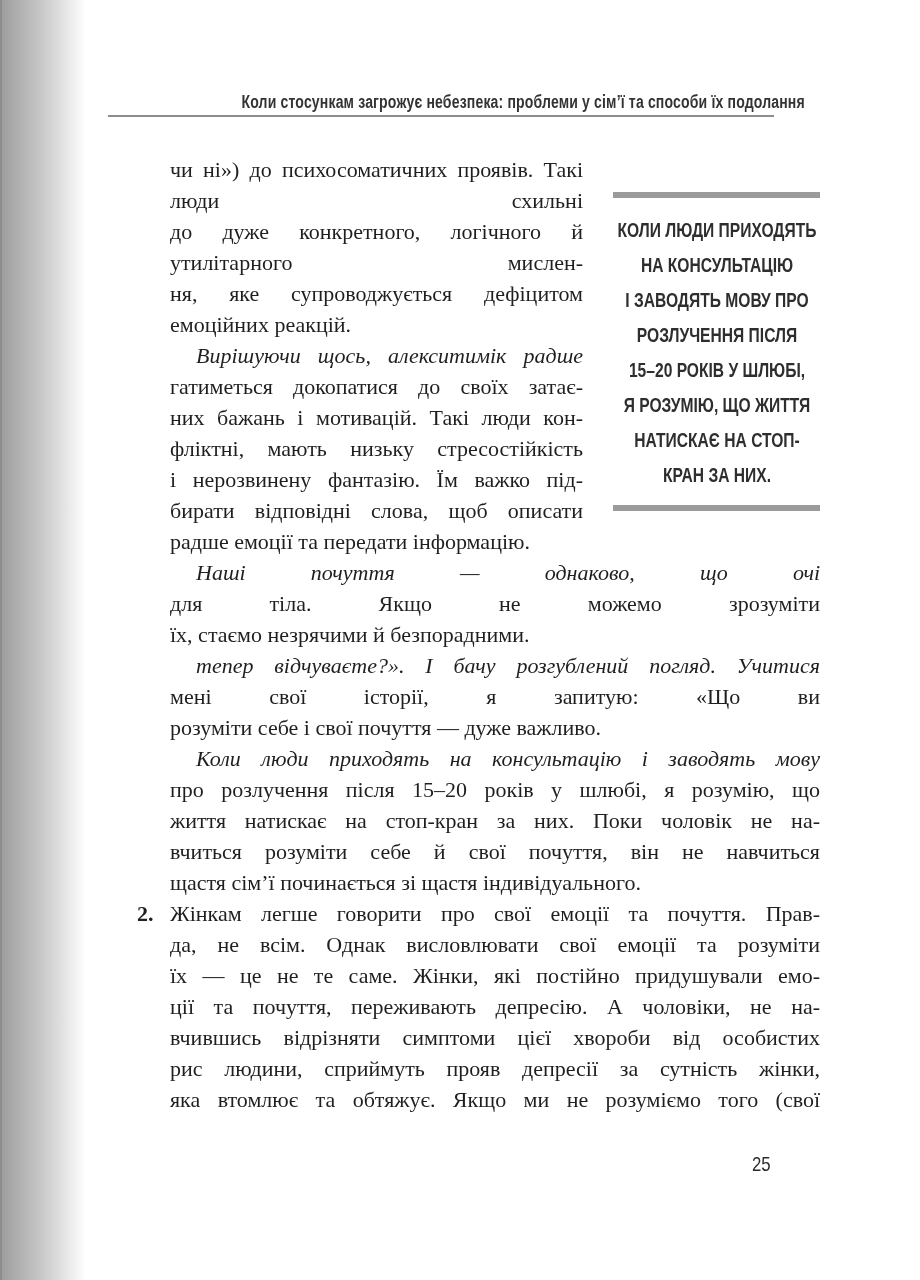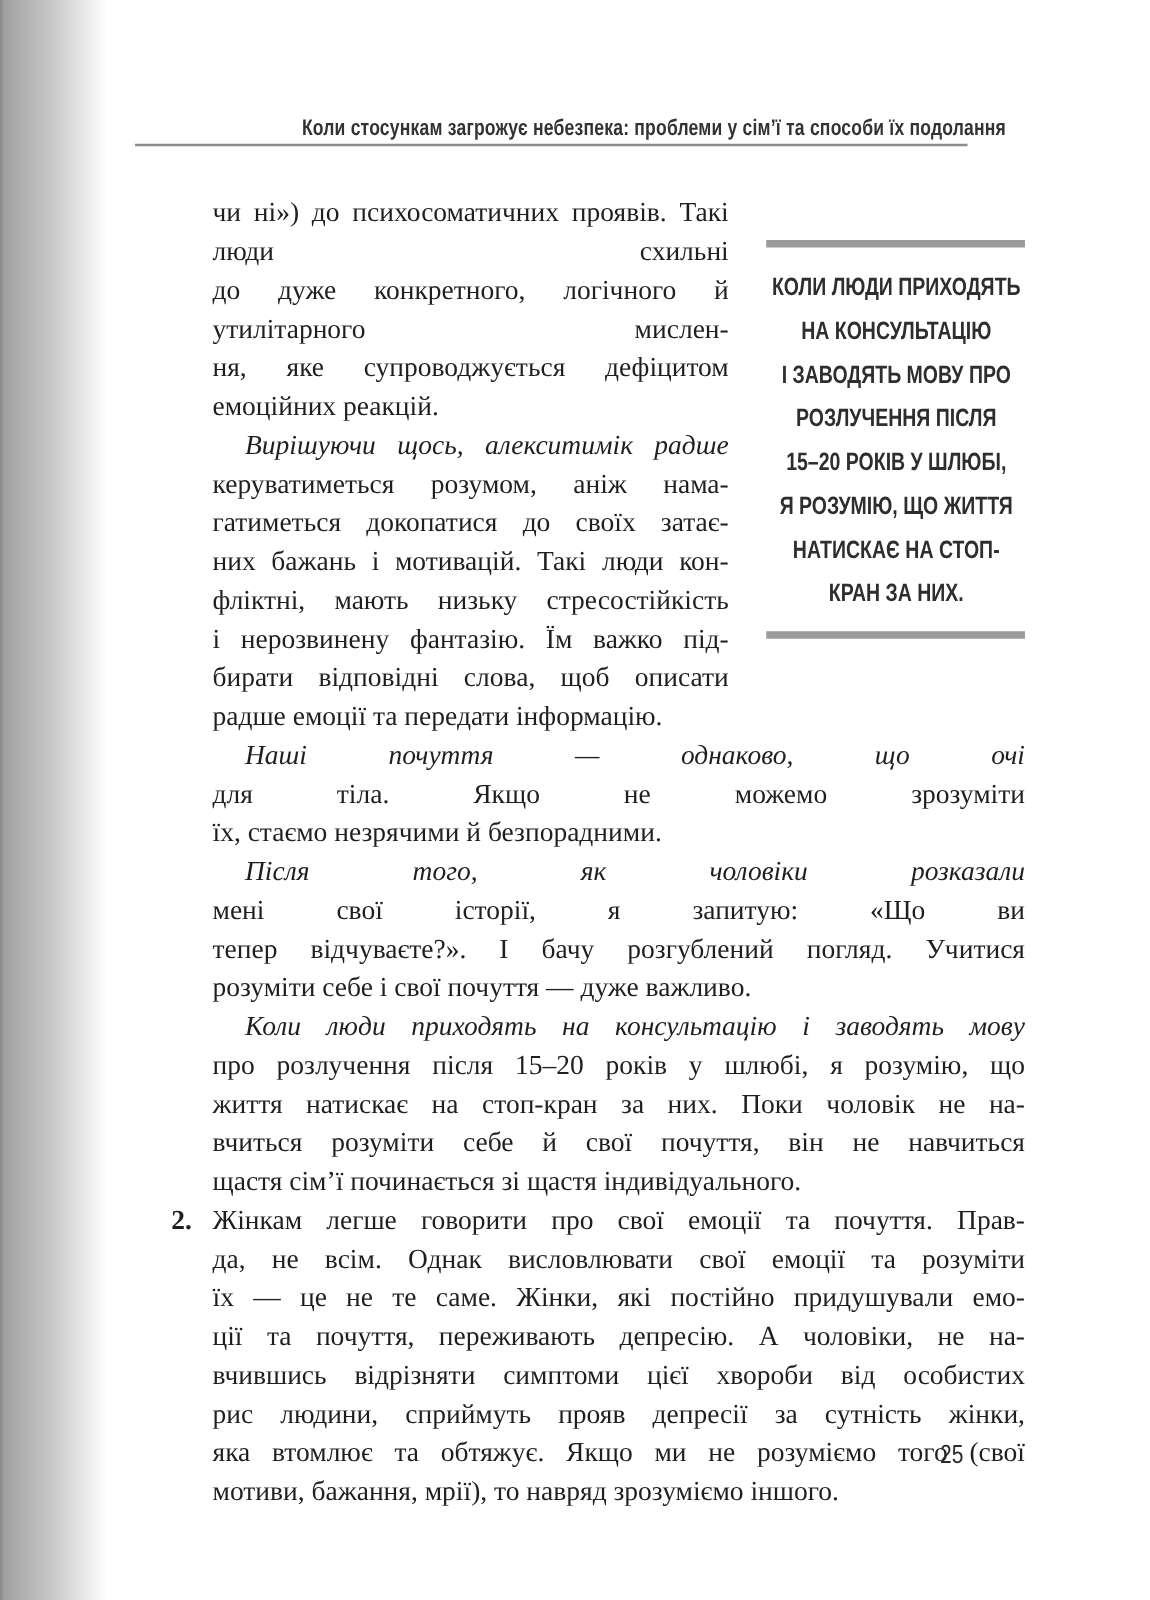--- a/index.html
+++ b/index.html
@@ -89,57 +89,54 @@
       <div class="pq-bar"></div>
     </aside>
 
     <div class="para">
         <div class="line">чи ні») до психосоматичних проявів. Такі люди схильні</div>
         <div class="line">до дуже конкретного, логічного й утилітарного мислен-</div>
         <div class="line para-last">ня, яке супроводжується дефіцитом емоційних реакцій.</div>
       </div>
     <div class="para indent">
         <div class="line">Вирішуючи щось, алекситимік радше</div>
-        <div class="line">керуватиметься розумом, аніж нама-</div>
         <div class="line">гатиметься докопатися до своїх затає-</div>
         <div class="line">них бажань і мотивацій. Такі люди кон-</div>
         <div class="line">фліктні, мають низьку стресостійкість</div>
         <div class="line">і нерозвинену фантазію. Їм важко під-</div>
         <div class="line">бирати відповідні слова, щоб описати</div>
         <div class="line para-last">радше емоції та передати інформацію.</div>
       </div>
     <div class="para indent">
         <div class="line">Наші почуття — однаково, що очі</div>
         <div class="line">для тіла. Якщо не можемо зрозуміти</div>
         <div class="line para-last">їх, стаємо незрячими й безпорадними.</div>
       </div>
     <div class="para indent">
-        <div class="line">Після того, як чоловіки розказали</div>
+        <div class="line">тепер відчуваєте?». І бачу розгублений погляд. Учитися</div>
         <div class="line">мені свої історії, я запитую: «Що ви</div>
-        <div class="line">тепер відчуваєте?». І бачу розгублений погляд. Учитися</div>
         <div class="line para-last">розуміти себе і свої почуття — дуже важливо.</div>
       </div>
     <div class="para indent">
         <div class="line">Коли люди приходять на консультацію і заводять мову</div>
         <div class="line">про розлучення після 15–20 років у шлюбі, я розумію, що</div>
         <div class="line">життя натискає на стоп-кран за них. Поки чоловік не на-</div>
         <div class="line">вчиться розуміти себе й свої почуття, він не навчиться</div>
         <div class="line para-last">щастя сім’ї починається зі щастя індивідуального.</div>
       </div>
 
     <div class="list-item">
       <span class="list-num">2.</span>
       <div class="para">
           <div class="line">Жінкам легше говорити про свої емоції та почуття. Прав-</div>
           <div class="line">да, не всім. Однак висловлювати свої емоції та розуміти</div>
           <div class="line">їх — це не те саме. Жінки, які постійно придушували емо-</div>
           <div class="line">ції та почуття, переживають депресію. А чоловіки, не на-</div>
           <div class="line">вчившись відрізняти симптоми цієї хвороби від особистих</div>
           <div class="line">рис людини, сприймуть прояв депресії за сутність жінки,</div>
           <div class="line">яка втомлює та обтяжує. Якщо ми не розуміємо того (свої</div>
-          <div class="line para-last">мотиви, бажання, мрії), то навряд зрозуміємо іншого.</div>
         </div>
     </div>
 
   </main>
 
   <div class="page-number">25</div>
 </div>
 
 </body></html>

